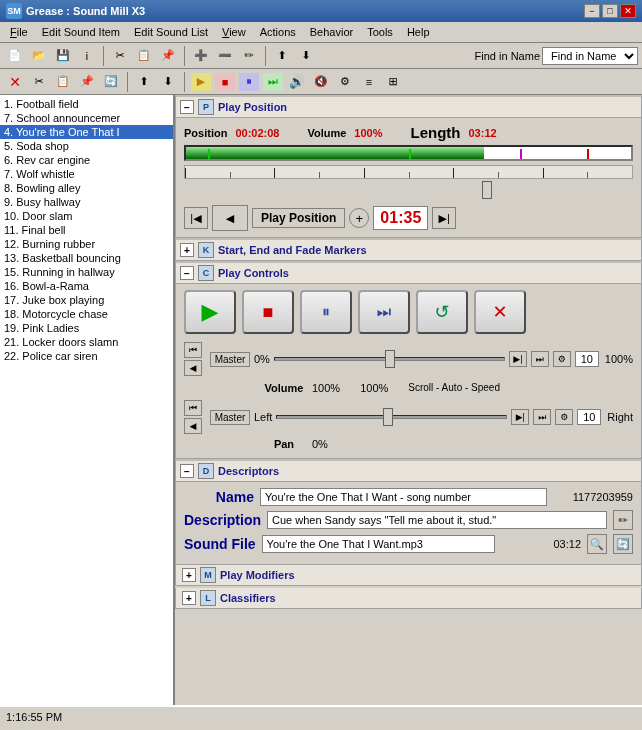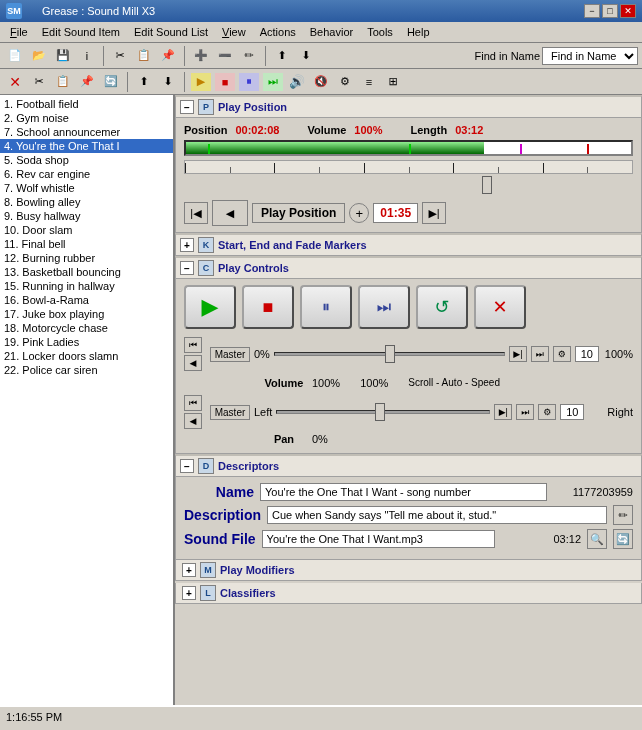--- a/index.html
+++ b/index.html
@@ -8,23 +8,23 @@
     
     .title-bar {
       background: linear-gradient(to bottom, #4a7ab5, #2a5a9f);
       color: white;
       padding: 3px 6px;
       display: flex;
       align-items: center;
       justify-content: space-between;
       height: 22px;
     }
-    .title-bar-left { display: flex; align-items: center; gap: 20px; }
+    .title-bar-left { display: flex; align-items: center; gap: 4px; }
     .title-bar-icon { width: 16px; height: 16px; background: #4a90d9; border-radius: 2px; display: flex; align-items: center; justify-content: center; color: white; font-size: 9px; font-weight: bold; }
-    .title-bar-text { font-size: 11px; font-weight: normal; }
+    .title-bar-text { font-size: 11px; font-weight: bold; }
     .title-bar-buttons { display: flex; gap: 2px; }
     .title-btn { width: 16px; height: 14px; background: #d4d0c8; border: 1px solid #808080; font-size: 9px; cursor: pointer; display: flex; align-items: center; justify-content: center; color: #000; }
     .title-btn.close { background: #cc0000; color: white; }
 
     
     .menu-bar {
       background: #d4d0c8;
       border-bottom: 1px solid #808080;
       display: flex;
       padding: 2px 4px;
@@ -145,21 +145,21 @@
     
     .play-position-row {
       display: flex;
       align-items: center;
       gap: 8px;
       margin-bottom: 4px;
     }
     .pos-label { font-size: 11px; font-weight: bold; }
     .pos-value { font-size: 11px; color: #cc0000; font-weight: bold; }
     .vol-label { font-size: 11px; font-weight: bold; margin-left: 20px; }
-    .len-label { font-size: 11px; font-weight: bold; margin-left: 20px; }
+    .len-label { font-size: 15px; font-weight: bold; margin-left: 20px; }
 
     
     .progress-container {
       background: white;
       border: 2px inset #808080;
       height: 16px;
       margin: 4px 0;
       position: relative;
       overflow: hidden;
     }
@@ -195,21 +195,21 @@
       display: flex; align-items: center; justify-content: center;
       font-size: 11px;
     }
     .playpos-label {
       font-size: 12px; font-weight: bold;
       background: #d4d0c8;
       border: 1px solid #808080;
       padding: 2px 8px;
     }
     .playpos-time {
-      font-size: 12px; font-weight: bold;
+      font-size: 16px; font-weight: bold;
       color: #cc0000;
       border: 1px solid #808080;
       background: white;
       padding: 2px 6px;
       min-width: 40px;
       text-align: center;
     }
 
     
     .play-buttons {
@@ -399,21 +399,20 @@
   <div class="tb-btn">🔇</div>
   <div class="tb-btn">⚙</div>
   <div class="tb-btn">≡</div>
   <div class="tb-btn">⊞</div>
 </div>
 
 <div class="main-content">
 
   <div class="sound-list">
     <div class="sound-item">1. Football field</div>
-    <div class="sound-item">2. Gym noise</div>
     <div class="sound-item">7. School announcemer</div>
     <div class="sound-item selected">4. You're the One That I</div>
     <div class="sound-item">5. Soda shop</div>
     <div class="sound-item">6. Rev car engine</div>
     <div class="sound-item">7. Wolf whistle</div>
     <div class="sound-item">8. Bowling alley</div>
     <div class="sound-item">9. Busy hallway</div>
     <div class="sound-item">10. Door slam</div>
     <div class="sound-item">11. Final bell</div>
     <div class="sound-item">12. Burning rubber</div>
@@ -541,21 +540,21 @@
         <span class="ctrl-pct">Left</span>
         <div style="flex:1; position:relative; height:20px; display:flex; align-items:center;">
           <div style="width:100%; height:4px; background:#a0a0a0; border:1px inset #808080;">
             <div style="position:absolute; left:46%; top:50%; transform:translateY(-50%); width:10px; height:18px; background:#d4d0c8; border:1px solid #606060; cursor:pointer;"></div>
           </div>
         </div>
         <div class="ctrl-mini-btn">▶|</div>
         <div class="ctrl-mini-btn">⏭</div>
         <div class="ctrl-mini-btn">⚙</div>
         <input class="ctrl-num" value="10" type="text" style="">
-        <span class="ctrl-pct" style="margin-left:19px;">Right</span>
+        <span class="ctrl-pct" style="margin-left:2px;">Right</span>
       </div>
       <div style="display:flex; margin-bottom:2px; margin-left:80px;">
         <span class="ctrl-label" style="margin-right:8px;">Pan</span>
         <span class="ctrl-pct">0%</span>
       </div>
     </div>
 
     <div class="section-header">
       <div class="section-toggle">−</div>
       <div class="section-icon">

